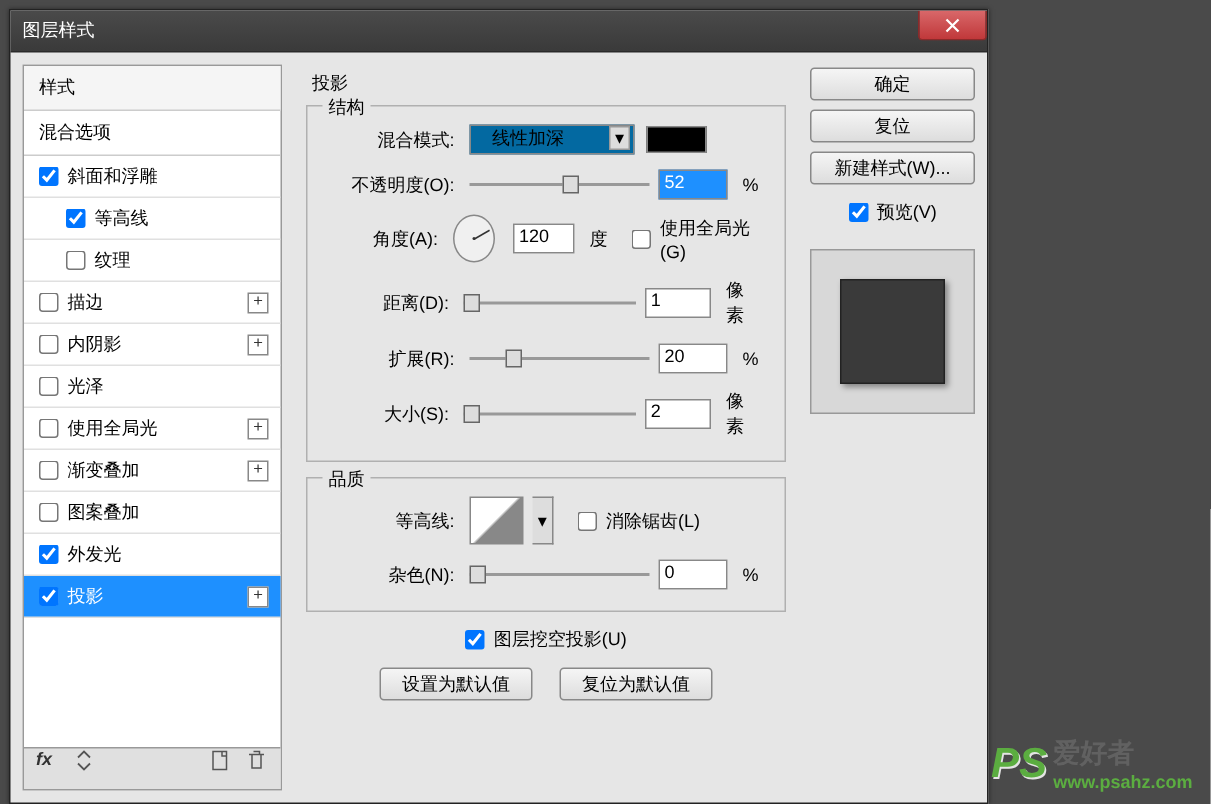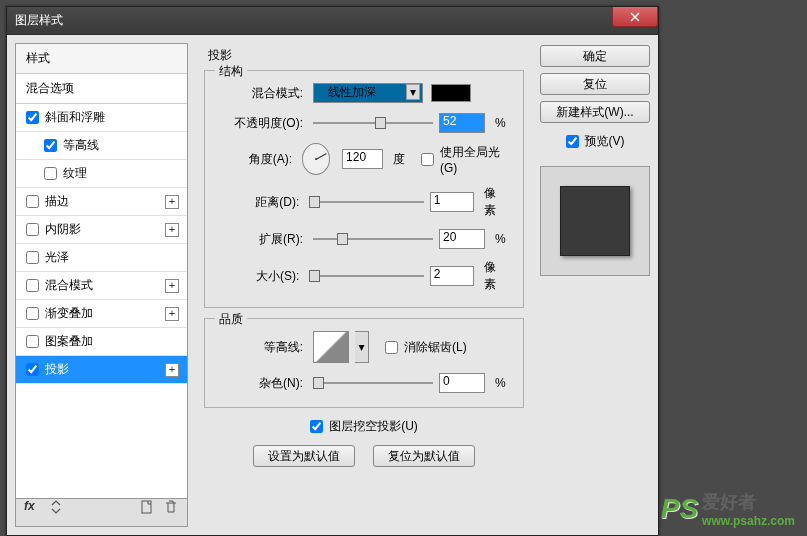--- a/index.html
+++ b/index.html
@@ -96,31 +96,35 @@
               <input type="checkbox" style="">
               <span>内阴影</span>
               <div class="plus">+</div>
             </div>
             <div class="style-item">
               <input type="checkbox" style="">
               <span>光泽</span>
             </div>
             <div class="style-item">
               <input type="checkbox" style="">
-              <span>混合模式</span>
+              <span>使用全局光</span>
               <div class="plus">+</div>
             </div>
             <div class="style-item">
               <input type="checkbox" style="">
               <span>渐变叠加</span>
               <div class="plus">+</div>
             </div>
             <div class="style-item">
               <input type="checkbox" style="">
               <span>图案叠加</span>
+            </div>
+            <div class="style-item">
+              <input type="checkbox" checked="" style="">
+              <span>外发光</span>
             </div>
             <div class="style-item selected">
               <input type="checkbox" checked="" style="">
               <span>投影</span>
               <div class="plus">+</div>
             </div>
           </div>
         <div style="flex:1"></div>
         <div class="bottom-bar">
           <span class="icon" style="font-style:italic;font-weight:bold">fx</span>

